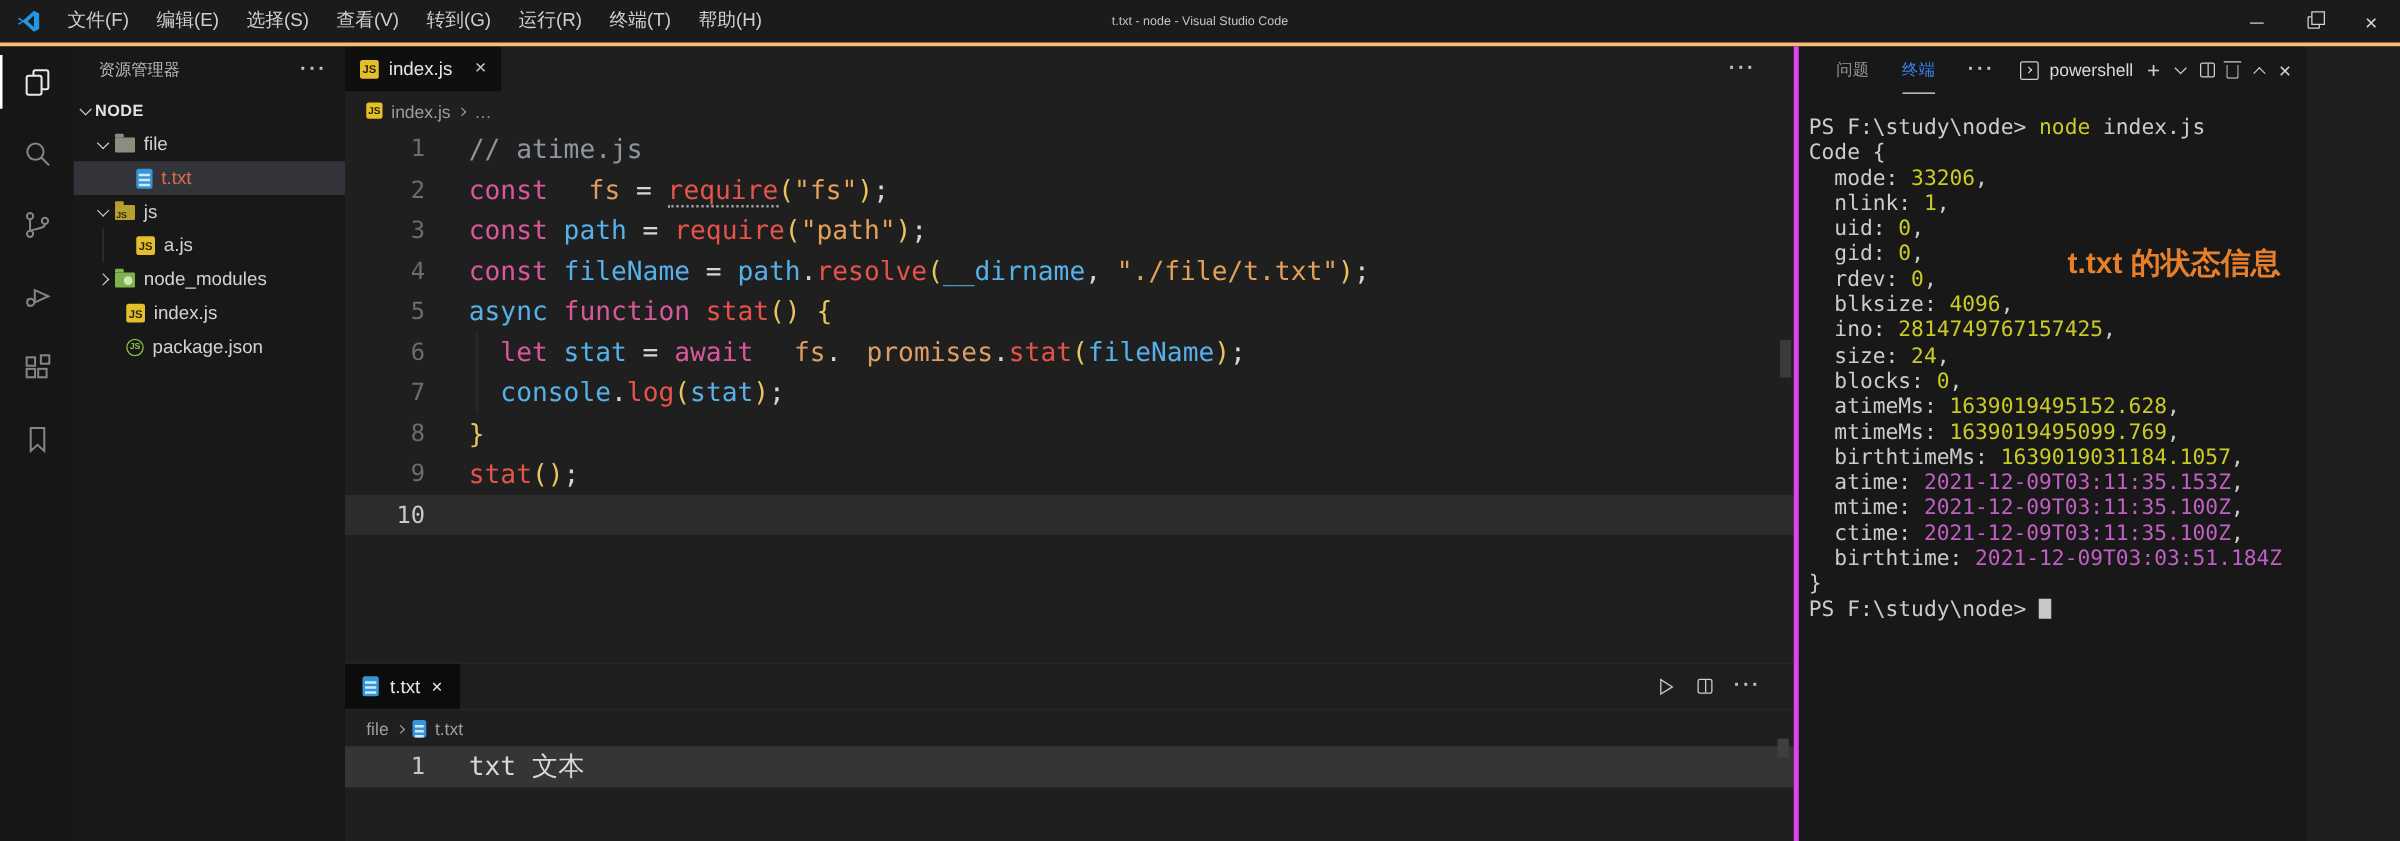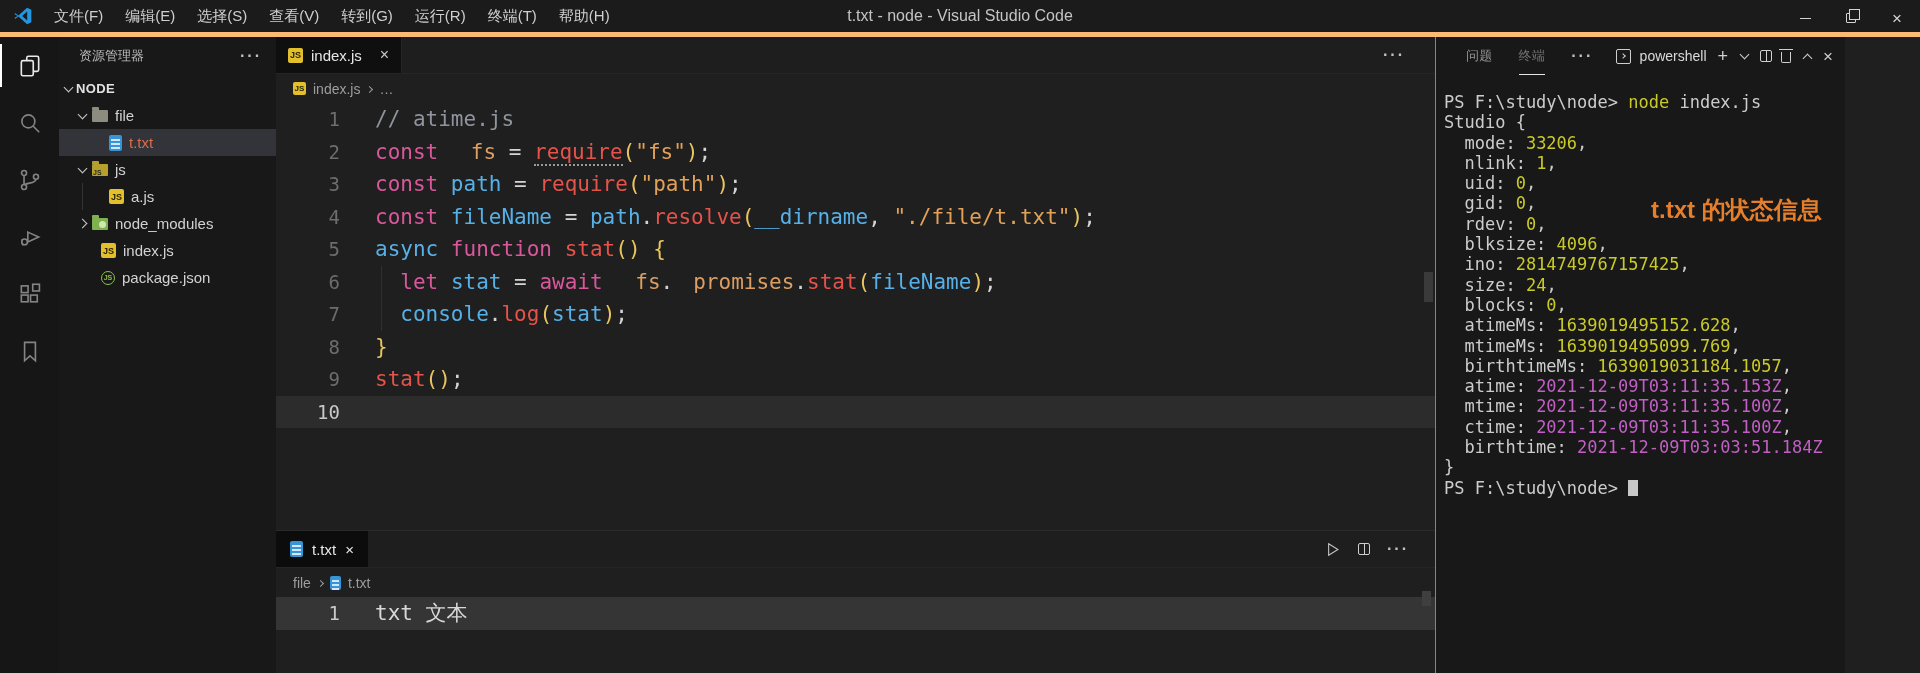--- a/index.html
+++ b/index.html
@@ -1,25 +1,25 @@
 <!DOCTYPE html>
 <html><head>
 <meta charset="utf-8">
 <style>
   * { margin:0; padding:0; box-sizing:border-box; }
   html,body { width:1920px; height:673px; overflow:hidden; }
   body { background:#1f1f1f; color:#cccccc; font-family:"Liberation Sans",sans-serif; position:relative; }
 
   
   #titlebar { position:absolute; top:0; left:0; width:1920px; height:37px; background:#1b1b1b;
-              border-bottom:5px solid #fdba74; display:flex; align-items:center; z-index:5; }
+              border-bottom:3px solid #fdba74; display:flex; align-items:center; z-index:5; }
   .vsc-logo { width:20px; height:20px; margin-left:13px; flex:none; }
   #menubar { display:flex; margin-left:10px; }
   .menu-item { padding:0 11px; font-size:15px; color:#cfcfcf; line-height:36px; cursor:default; }
-  .tb-title { position:absolute; left:50%; transform:translateX(-50%); font-size:16px; color:#c4c4c4; }
+  .tb-title { position:absolute; left:50%; transform:translateX(-50%); font-size:10px; color:#c4c4c4; }
   .win-controls { position:absolute; right:0; top:0; height:36px; display:flex; }
   .win-btn { width:46px; height:36px; display:flex; align-items:center; justify-content:center; color:#d4d4d4; }
   .g-min { width:11px; height:1px; background:#d4d4d4; }
   .g-max { width:10px; height:10px; border:1px solid #d4d4d4; border-radius:1px; position:relative; }
   .g-max::before { content:""; position:absolute; left:2px; bottom:2px; width:9px; height:9px; border:1px solid #d4d4d4; background:#1b1b1b; }
   .g-close { font-size:17px; line-height:1; }
 
   
   #activitybar { position:absolute; top:37px; left:0; width:59px; height:636px; background:#161616; }
   .ab-item { position:relative; width:59px; height:57px; display:flex; align-items:center; justify-content:center; }
@@ -82,24 +82,24 @@
   .scroll-thumb { position:absolute; right:2px; top:235px; width:9px; height:30px; background:#3a3a3a; }
 
   
   #bottom-group { position:absolute; left:0; top:493px; width:1159px; height:143px; background:#1f1f1f; }
   .tabbar2 { height:38px; background:#1e1e1e; border-top:1px solid #2b2b2b; border-bottom:1px solid #252525; display:flex; align-items:stretch; }
   .tab2 { background:#0c0c0c; display:flex; align-items:center; gap:9px; padding:0 14px; font-size:15px; color:#e6e6e6; }
   .bt-actions { margin-left:auto; display:flex; align-items:center; gap:17px; padding-right:26px; color:#c5c5c5; }
   .bt-thumb { position:absolute; right:4px; top:61px; width:9px; height:15px; background:#3f3f3f; }
 
   
-  #panel { position:absolute; top:37px; left:1435px; width:410px; height:636px; background:#181818; border-left:1px solid #d946ef; }
+  #panel { position:absolute; top:37px; left:1435px; width:410px; height:636px; background:#181818; border-left:4px solid #d946ef; }
   .panel-header { height:38px; display:flex; align-items:center; padding:0 12px 0 30px; font-size:13px; }
   .p-tab { height:100%; display:flex; align-items:center; margin-right:26px; color:#969696; border-bottom:1px solid transparent; letter-spacing:.3px; }
-  .p-tab.active { color:#737373; border-bottom-color:#e6e6e6; }
+  .p-tab.active { color:#3b82f6; border-bottom-color:#e6e6e6; }
   .ph-right { margin-left:auto; display:flex; align-items:center; gap:9px; color:#cfcfcf; }
   .ps-icon { width:15px; height:15px; border:1px solid #cfcfcf; border-radius:2px; display:flex; align-items:center; justify-content:center; }
   .ps-icon .chev { width:4px; height:4px; border-color:#cfcfcf; border-width:1.2px; }
   .ps-label { font-size:14px; color:#dadada; margin-right:2px; }
   .icon-plus { font-size:18px; line-height:1; }
   .icon-split { width:12px; height:12px; border:1px solid #cfcfcf; border-radius:2px; position:relative; }
   .icon-split::after { content:""; position:absolute; left:5px; top:0; bottom:0; width:1px; background:#cfcfcf; }
   .icon-trash { width:10px; height:11px; border:1px solid #cfcfcf; border-top:none; border-radius:0 0 2px 2px; position:relative; margin-top:3px; }
   .icon-trash::before { content:""; position:absolute; top:-3px; left:-3px; width:14px; height:1px; background:#cfcfcf; }
   .icon-close { font-size:17px; line-height:1; }
@@ -311,21 +311,21 @@
       <span class="icon-split"></span>
       <span class="icon-trash"></span>
       <span class="chev-btn">
           <span class="chev down" style="border-color:#cfcfcf; transform:rotate(-135deg); margin-top:4px;"></span>
         </span>
       <span class="icon-close">×</span>
     </div>
   </div>
   <div id="term">
       <div class="tline"><span class="tt-t">PS F:\study\node&gt; </span><span class="tt-y">node</span><span class="tt-t"> index.js</span></div>
-      <div class="tline"><span class="tt-t">Studio {</span></div>
+      <div class="tline"><span class="tt-t">Code {</span></div>
       <div class="tline"><span class="tt-t">  mode: </span><span class="tt-y">33206</span><span class="tt-t">,</span></div>
       <div class="tline"><span class="tt-t">  nlink: </span><span class="tt-y">1</span><span class="tt-t">,</span></div>
       <div class="tline"><span class="tt-t">  uid: </span><span class="tt-y">0</span><span class="tt-t">,</span></div>
       <div class="tline"><span class="tt-t">  gid: </span><span class="tt-y">0</span><span class="tt-t">,</span></div>
       <div class="tline"><span class="tt-t">  rdev: </span><span class="tt-y">0</span><span class="tt-t">,</span></div>
       <div class="tline"><span class="tt-t">  blksize: </span><span class="tt-y">4096</span><span class="tt-t">,</span></div>
       <div class="tline"><span class="tt-t">  ino: </span><span class="tt-y">2814749767157425</span><span class="tt-t">,</span></div>
       <div class="tline"><span class="tt-t">  size: </span><span class="tt-y">24</span><span class="tt-t">,</span></div>
       <div class="tline"><span class="tt-t">  blocks: </span><span class="tt-y">0</span><span class="tt-t">,</span></div>
       <div class="tline"><span class="tt-t">  atimeMs: </span><span class="tt-y">1639019495152.628</span><span class="tt-t">,</span></div>

